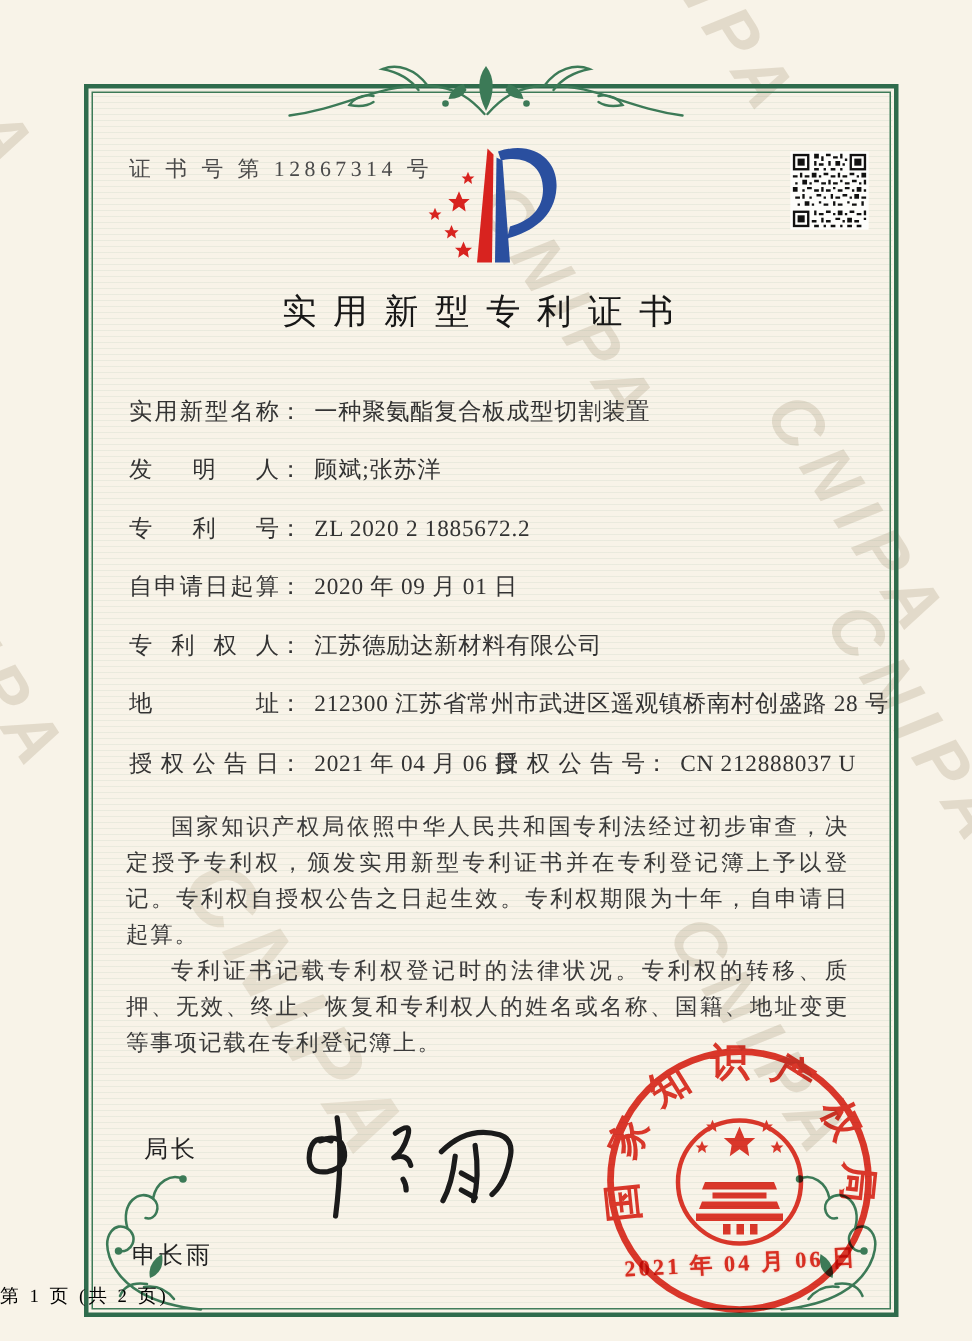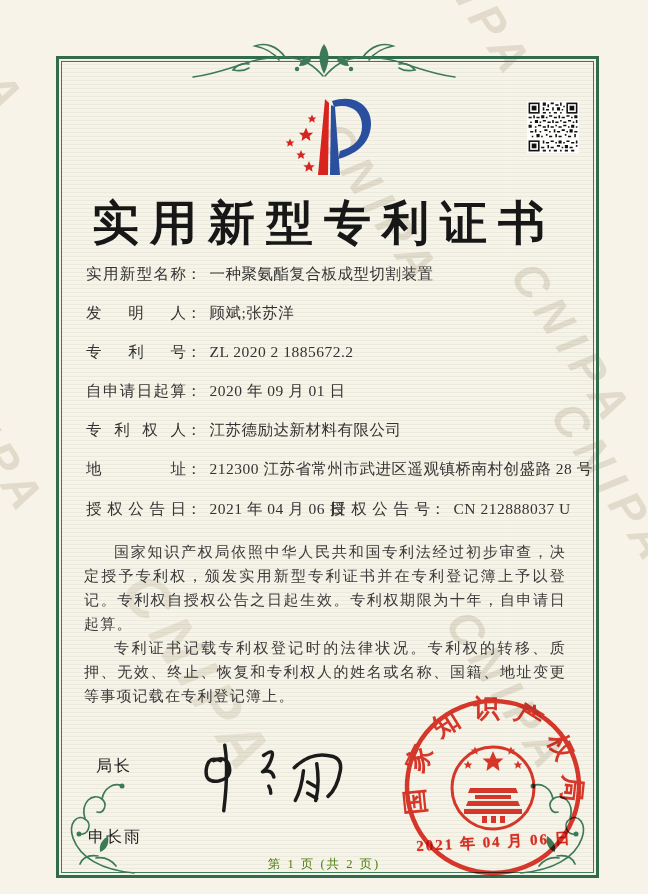--- a/index.html
+++ b/index.html
@@ -16,41 +16,41 @@
          border:3px solid #2f6b4c;}
   .frame-inner{position:absolute;inset:2px;border:1px solid #3c7a57;}
   .guilloche{position:absolute;left:60px;top:60px;right:53px;bottom:20px;
       background:repeating-linear-gradient(180deg,rgba(110,155,130,0.10) 0 1px,transparent 1px 4px);
       pointer-events:none;}
   
   .cert-no{position:absolute;left:86px;top:103px;font-size:14.5px;letter-spacing:3px;color:#4a4a4a;}
   .logo{position:absolute;left:282px;top:93px;width:96px;height:90px;}
   .qr{position:absolute;left:527px;top:101px;width:52px;height:52px;background:#fdfdfb;}
   .title{position:absolute;left:0;right:0;top:192px;text-align:center;
-         font-size:47px;font-weight:bold;letter-spacing:11px;color:#171717;}
+         font-size:23px;font-weight:normal;letter-spacing:11px;color:#171717;}
   
   .field-row{position:absolute;left:86px;font-size:15.5px;color:#333;white-space:nowrap;}
   .fl{display:inline-block;width:100px;text-align:justify;text-align-last:justify;vertical-align:baseline;}
   .colon{margin-right:8px;}
   .fv{letter-spacing:0.5px;}
   
   .legal{position:absolute;left:84px;top:540px;width:482px;font-size:15px;
          line-height:24px;letter-spacing:1.2px;color:#3a3a3a;text-align:justify;}
   .legal p{margin:0;text-indent:2em;}
   
   .signer{position:absolute;left:96px;top:756px;font-size:16px;letter-spacing:2px;color:#222;}
   .signer-name{position:absolute;left:88px;top:827px;font-size:16px;letter-spacing:2px;color:#222;}
   .signature{position:absolute;left:196px;top:733px;width:172px;height:92px;}
   
   .seal{position:absolute;left:398px;top:692px;width:190px;height:190px;mix-blend-mode:multiply;opacity:0.96;}
   .seal-date{position:absolute;left:394px;top:833px;width:200px;text-align:center;
       transform:rotate(-3deg);color:#e03125;font-size:15px;font-weight:bold;letter-spacing:2px;
       text-shadow:0 0 1px rgba(224,49,37,.6);mix-blend-mode:multiply;}
-  .footer{position:absolute;left:0;right:0;top:856px;text-align:center;font-size:12.5px;
-          letter-spacing:2px;color:#4d7c0f;}
+  .footer{position:absolute;left:0;right:0;top:856px;text-align:left;font-size:12.5px;
+          letter-spacing:2px;color:#000000;}
   
   .orn-top{position:absolute;left:189px;top:34px;width:270px;height:48px;}
   .orn-bl{position:absolute;left:58px;top:776px;width:80px;height:100px;}
   .orn-br{position:absolute;right:51px;top:776px;width:80px;height:100px;transform:scaleX(-1);}
   svg{display:block;}
 </style>
 </head>
 <body>
 
 <div class="page">
@@ -109,20 +109,21 @@
       <path d="M40,80 q-14,-2 -18,8"></path>
       <path d="M58,90 q-8,-10 -20,-8"></path>
     </g>
     <g fill="#3c7a57">
       <circle cx="64" cy="10" r="2.5"></circle>
         <circle cx="21" cy="58" r="2.5"></circle>
       <path d="M50,60 q-10,6 -8,16 q10,-4 8,-16 z"></path>
     </g>
   </svg>
 
+  <div class="cert-no">证 书 号 第 12867314 号</div>
 
   <svg class="logo" viewBox="0 0 96 90">
     <defs>
       <path id="star5" d="M0,-1 L0.294,-0.309 L0.951,-0.309 L0.476,0.118 L0.588,0.809 L0,0.382 L-0.588,0.809 L-0.476,0.118 L-0.951,-0.309 L-0.294,-0.309 Z"></path>
     </defs>
     <path d="M43,6 L47,10 L46,82 L36,82 Z" fill="#d8231f"></path>
     <path d="M49,12 L53,14 L58,82 L48,82 Z" fill="#2a4f9f"></path>
     <path d="M50,8 C74,0 90,14 89,32 C88,52 72,62 56,66 L58,58 C72,54 80,46 80,33 C80,18 68,10 52,14 Z" fill="#2a4f9f"></path>
     <g fill="#d8231f">
       <use href="#star5" transform="translate(30,26) scale(4.5)"></use>

